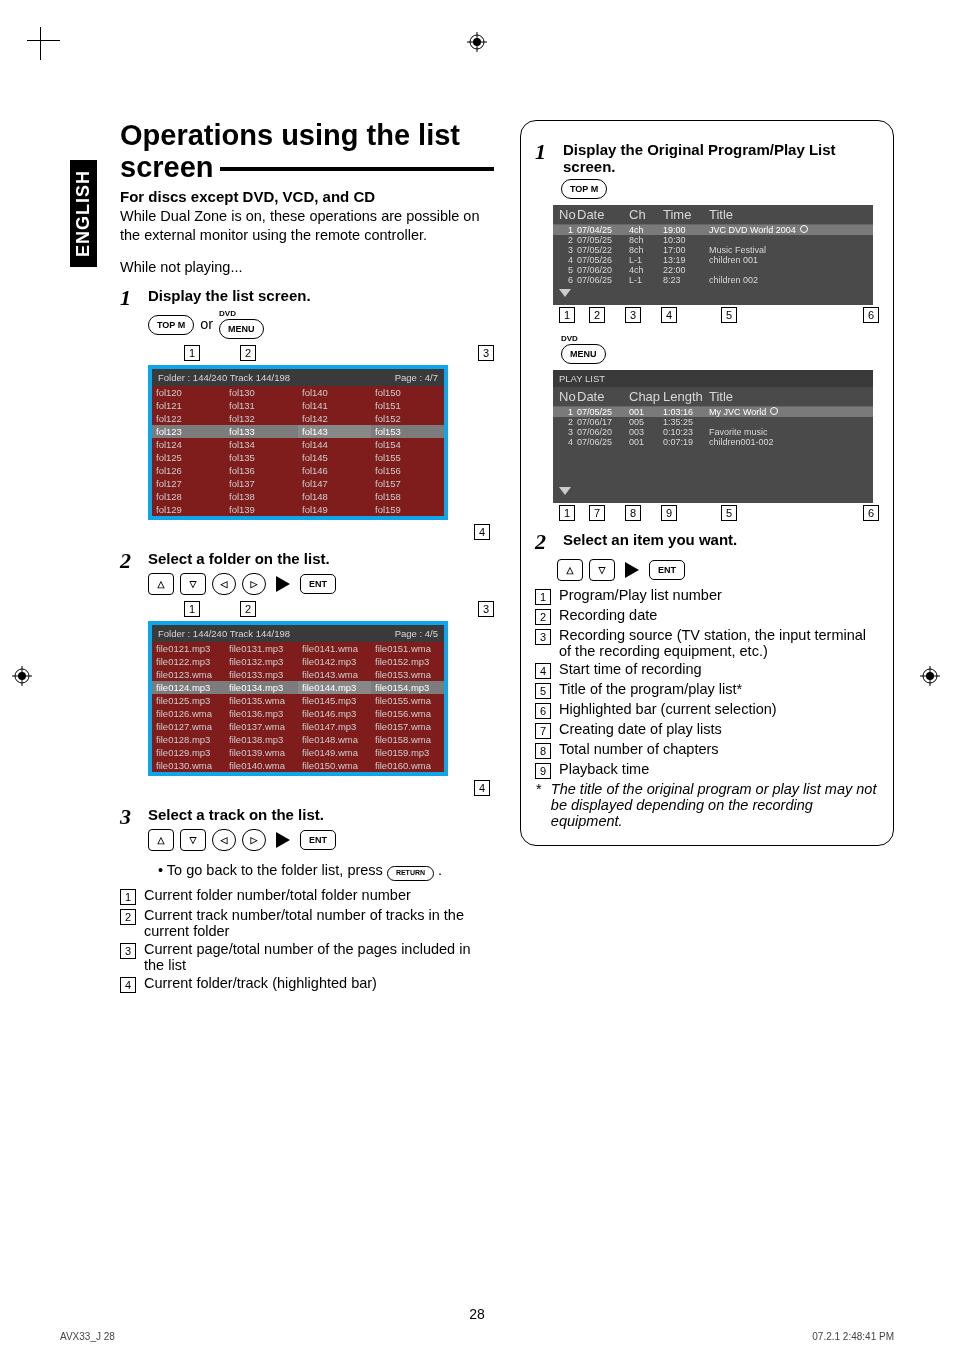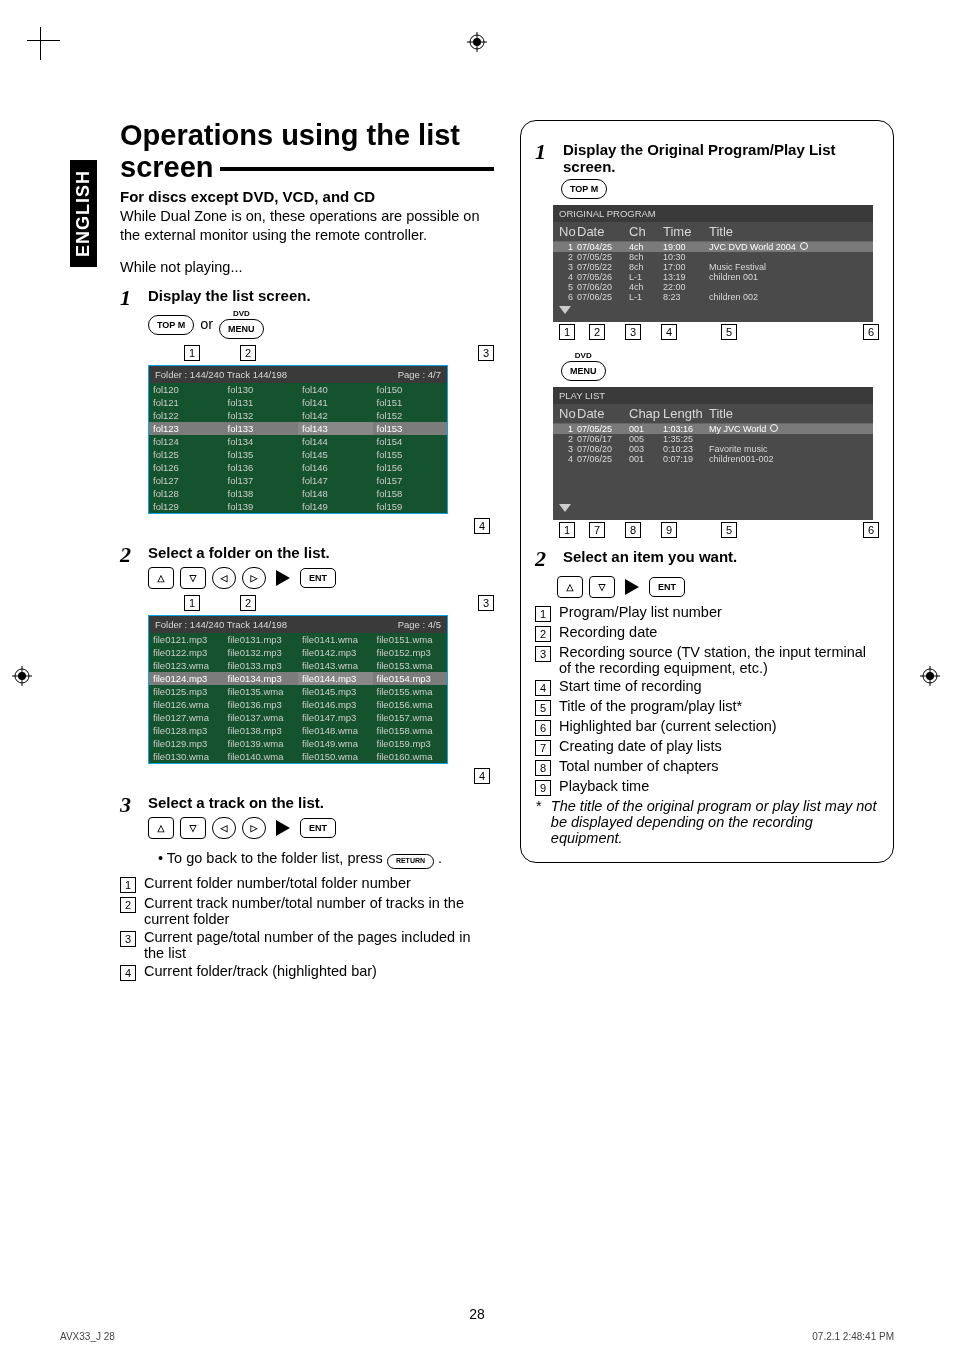--- a/index.html
+++ b/index.html
@@ -61,25 +61,25 @@
   .btn-sm { min-width:26px; height:22px; border-radius:4px; padding:0 4px;}
   .btn-round { min-width:24px; border-radius:12px;}
   .kbd-row { display:flex; align-items:center; gap:6px; margin:6px 0 6px 22px; }
   .arrow-tri {
     width:0;height:0;border-top:8px solid transparent;border-bottom:8px solid transparent;
     border-left:14px solid #000; margin:0 4px;
   }
   .screen {
     margin: 4px 0 4px 28px;
     width: 300px;
-    background:#14532d;
+    background:#7f1d1d;
     color:#d8d8d8;
     font-family: Arial, sans-serif;
     font-size:9.5px;
-    border:1px solid #0ea5e9;
+    border:4px solid #0ea5e9;
     position:relative;
   }
   .screen .hdr { background:#3a3a3a; padding:3px 6px; font-size:9.5px; display:flex; }
   .screen table { width:100%; border-collapse:collapse; }
   .screen td { padding:1px 4px; color:#ccc; }
   .screen tr.hl td { background:#7c7c7c; color:#fff; }
   .callout-box { display:inline-flex; align-items:center; justify-content:center; width:16px;height:16px;border:1px solid #000;font-size:11px;background:#fff;color:#000;}
   .callout-row { display:flex; gap:40px; margin:2px 0 4px 36px;}
   .legend { margin-top:6px; font-size:14.5px; font-family:"Arial Narrow",Arial,sans-serif; font-stretch:condensed; }
   .legend-row { display:flex; gap:8px; margin:2px 0; align-items:flex-start;}
@@ -113,21 +113,21 @@
   .op-row span:nth-child(2){width:52px;}
   .op-row span:nth-child(3){width:34px;}
   .op-row span:nth-child(4){width:46px;}
   .op-row span:nth-child(5){flex:1;}
   .op-row.hl { background:#7a7a7a; color:#fff;}
   .op-row.hl span:last-child::after{content:"";display:inline-block;width:6px;height:6px;border:1px solid #fff;border-radius:50%;margin-left:4px;position:relative;}
   .page-num { position:absolute; bottom:30px; left:50%; transform:translateX(-50%); font-size:14px;}
   .footer { position:absolute; bottom:10px; left:60px; right:60px; display:flex; justify-content:space-between; font-size:10px; color:#444;}
   .star { font-family:"Arial"; }
   .italic-note { font-style:italic; }
-  .dvd-stack { display:inline-flex; flex-direction:column; align-items:center; font-size:8px; font-weight:bold; line-height:1; gap:1px;}
+  .dvd-stack { display:inline-flex; flex-direction:column; align-items:flex-start; font-size:8px; font-weight:bold; line-height:1; gap:1px;}
   .tri-down { display:inline-block; width:0;height:0;border-left:6px solid transparent;border-right:6px solid transparent;border-top:8px solid #ccc; margin:4px 6px;}
   .btn-label-sm { font-size:8px; font-weight:bold; }
 </style>
 </head>
 <body>
 
 <div class="registration reg-top">
   <svg width="20" height="20">
       <circle cx="10" cy="10" r="7" fill="none" stroke="#000"></circle>
       <circle cx="10" cy="10" r="4" fill="#000"></circle>
@@ -405,21 +405,20 @@
 
       <div class="step-row">
         <div class="step-num">1</div>
         <div class="step-title">Display the Original Program/Play List screen.</div>
       </div>
       <div style="margin:4px 0 4px 26px;">
         <span class="btn">TOP M</span>
       </div>
 
       <div class="op-screen">
-        <div class="bar1">ORIGINAL PROGRAM</div>
         <div class="cols-hdr">
           <span>No</span>
           <span>Date</span>
           <span>Ch</span>
           <span>Time</span>
           <span>Title</span>
         </div>
         <div id="orig-rows">
             <div class="op-row hl">
               <span>1</span>

